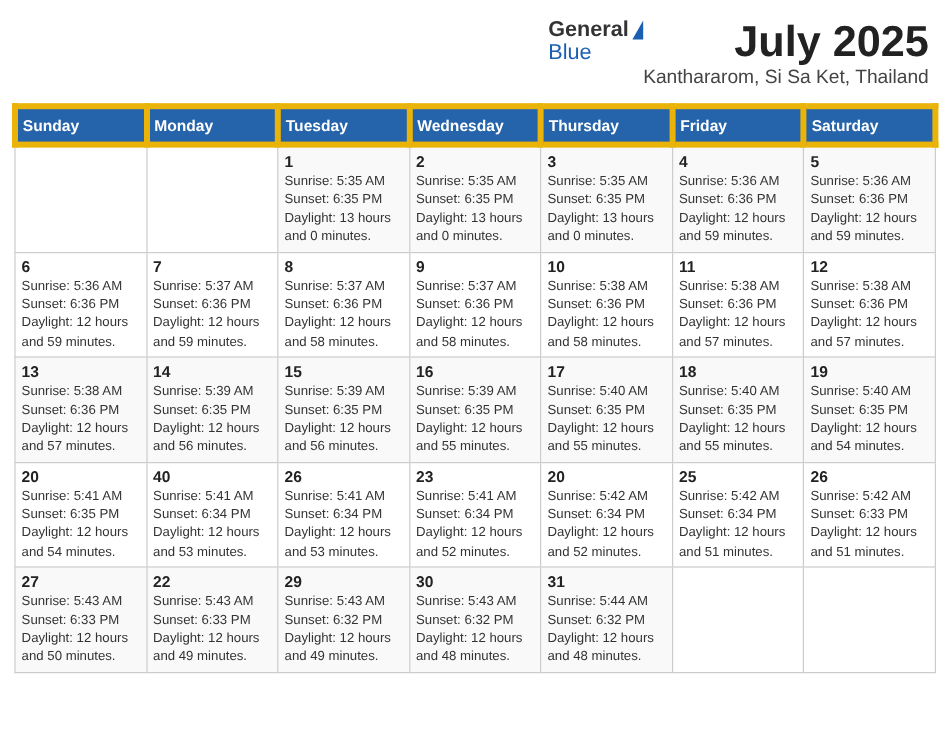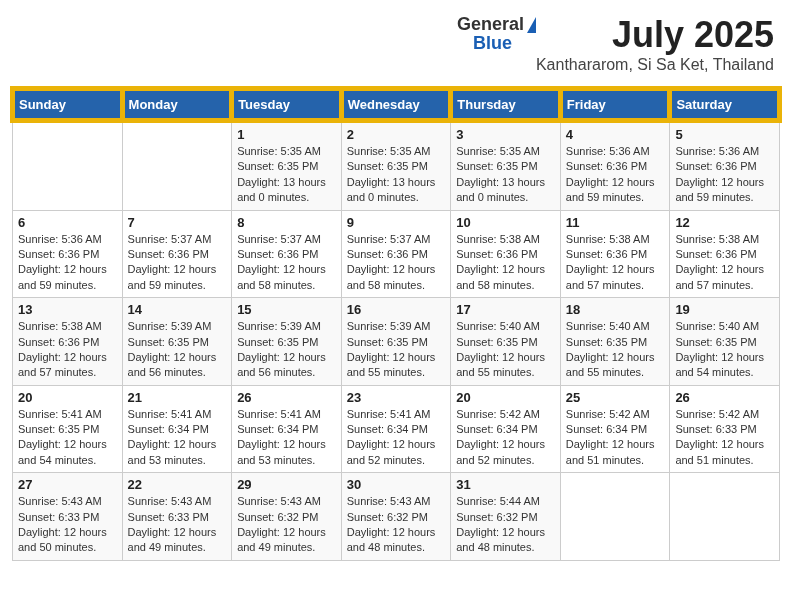--- a/index.html
+++ b/index.html
@@ -84,21 +84,21 @@
   </style>
 </head>
 <body>
 
 <div class="header">
   <div class="logo">
     <div style="display:flex;align-items:center;">
       <span class="logo-general" style="font-size:18px;font-weight:bold;color:#333;">General</span>
       <span style="display:inline-block;width:0;height:0;border-left:9px solid transparent;border-bottom:16px solid #1a5fb4;margin-left:3px;vertical-align:middle;"></span>
     </div>
-    <span class="logo-blue" style="font-size:18px;font-weight:bold;color:#1a5fb4;margin-top:-2px;margin-left:16px;">Blue</span>
+    <span class="logo-blue" style="font-size:18px;font-weight:normal;color:#1a5fb4;margin-top:-2px;">Blue</span>
   </div>
   <div class="title-block">
     <h1>July 2025</h1>
     <h2>Kanthararom, Si Sa Ket, Thailand</h2>
   </div>
 </div>
 
 <table>
   <thead>
     <tr>
@@ -195,21 +195,21 @@
           <span class="day-number">19</span>
           <div class="day-info">Sunrise: 5:40 AM<br>Sunset: 6:35 PM<br>Daylight: 12 hours and 54 minutes.</div>
         </td>
       </tr>
       <tr>
         <td>
           <span class="day-number">20</span>
           <div class="day-info">Sunrise: 5:41 AM<br>Sunset: 6:35 PM<br>Daylight: 12 hours and 54 minutes.</div>
         </td>
         <td>
-          <span class="day-number">21</span>
+          <span class="day-number">40</span>
           <div class="day-info">Sunrise: 5:41 AM<br>Sunset: 6:34 PM<br>Daylight: 12 hours and 53 minutes.</div>
         </td>
         <td>
           <span class="day-number">26</span>
           <div class="day-info">Sunrise: 5:41 AM<br>Sunset: 6:34 PM<br>Daylight: 12 hours and 53 minutes.</div>
         </td>
         <td>
           <span class="day-number">23</span>
           <div class="day-info">Sunrise: 5:41 AM<br>Sunset: 6:34 PM<br>Daylight: 12 hours and 52 minutes.</div>
         </td>

